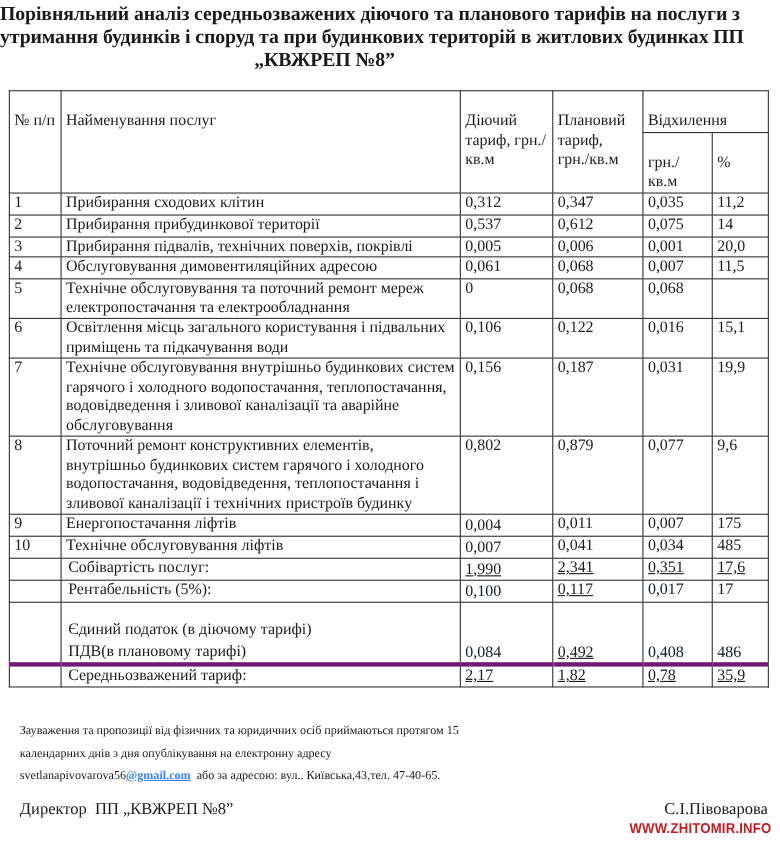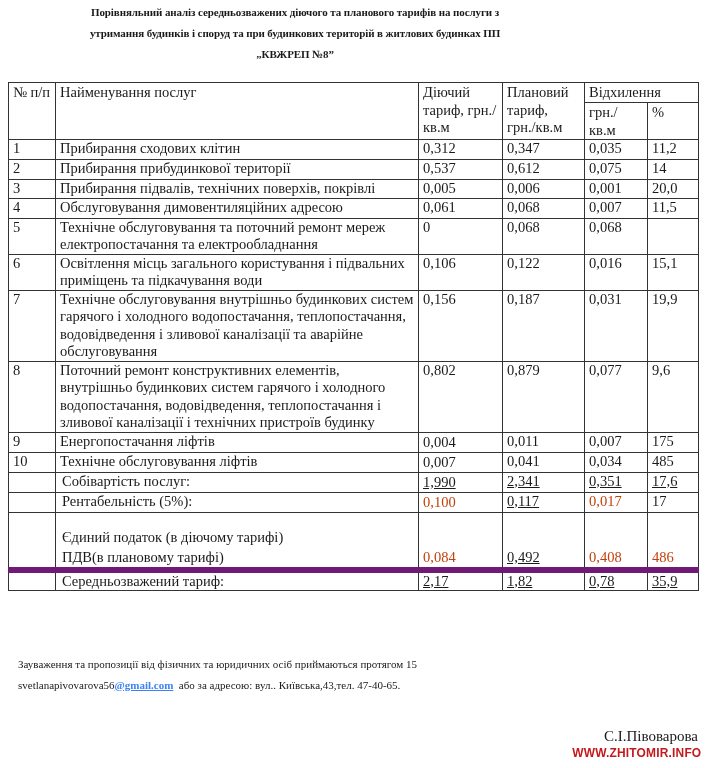--- a/index.html
+++ b/index.html
@@ -1,50 +1,50 @@
 <!DOCTYPE html>
 <html><head>
 <meta charset="utf-8">
 <style>
   * { box-sizing: border-box; margin: 0; padding: 0; }
   html, body { width: 709px; height: 768px; background: #ffffff; overflow: hidden; }
   body { font-family: "Liberation Serif", "DejaVu Serif", serif; color: #1a1a1a; position: relative; }
 
   .title {
     position: absolute; left: 0; top: 2px; width: 590px;
-    text-align: center; font-weight: bold; font-size: 11px; line-height: 21px;
+    text-align: center; font-weight: bold; font-size: 18px; line-height: 21px;
     letter-spacing: -0.1px;
   }
   .title div { white-space: nowrap; }
 
   table.tariff {
     position: absolute; left: 8px; top: 82px; width: 690px;
     border-collapse: collapse; table-layout: fixed;
     font-size: 14.5px; line-height: 17.5px;
   }
   table.tariff td, table.tariff th {
     border: 1px solid #333; padding: 0 4px; vertical-align: top; font-weight: normal;
     text-align: left;
   }
-  table.tariff th { padding-top: 1px; margin-top: 12px; }
+  table.tariff th { padding-top: 19px; margin-top: 12px; }
   .c-no { width: 47px; }
   .c-name { width: 363px; }
   .c-cur { width: 84px; }
   .c-plan { width: 82px; }
   .c-dev { width: 63px; }
   .c-pct { width: 51px; }
   .hdr-center { text-align: right; }
   .num { text-align: center; }
   .num-l { text-align: left; }
   .bold { font-weight: bold; text-decoration: underline; }
   .vb { vertical-align: bottom !important; }
   tr.r1 td { height: 20px; }
-  tr.thick-top td { border-top: 6px solid #701a75; }
+  tr.thick-top td { border-top: 4px solid #701a75; }
   .sum-name { font-weight: bold; padding-left: 6px !important; }
-  .gray { color: #c2410c; }
+  .gray { color: #0f172a; }
 
   .note {
     position: absolute; left: 18px; top: 654px; width: 680px;
     font-size: 11px; line-height: 20.5px;
   }
   .note a { color: #3b82f6; text-decoration: underline; font-weight: bold; }
   .sign {
     position: absolute; left: 18px; top: 727px; width: 680px;
     font-size: 15px; line-height: 18px;
   }
@@ -202,20 +202,22 @@
       <td class="num bold vb">2,17</td>
       <td class="num bold">1,82</td>
       <td class="num-l bold">0,78</td>
       <td class="num-l bold">35,9</td>
     </tr>
   </tbody>
 </table>
 
 <div class="note">
   <div>Зауваження та пропозиції від фізичних та юридичних осіб приймаються протягом 15</div>
+  <div>календарних днів з дня опублікування на електронну адресу</div>
   <div><span>svetlanapivovarova56</span><a>@gmail.com</a><span style="white-space:pre">  або за адресою: вул.. Київська,43,тел. 47-40-65.</span></div>
 </div>
 
 <div class="sign">
+  <span style="white-space:pre">Директор  ПП „КВЖРЕП №8”</span>
   <span class="right">С.І.Півоварова</span>
 </div>
 
 <div class="watermark">WWW.ZHITOMIR.INFO</div>
 
 </body></html>

